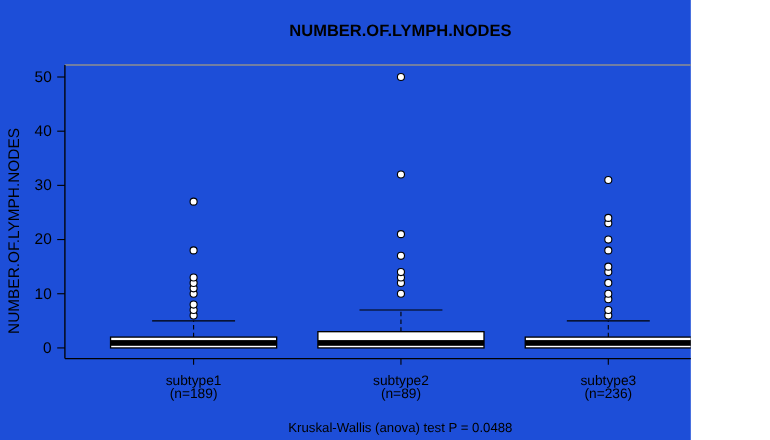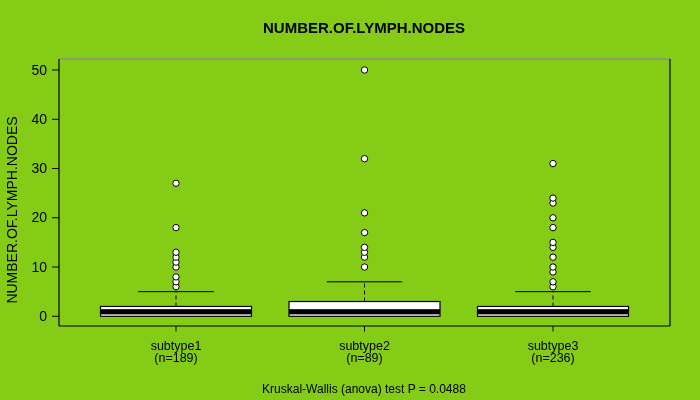--- a/index.html
+++ b/index.html
@@ -1,16 +1,16 @@
 <!DOCTYPE html>
 <html><head>
 <meta charset="utf-8">
 <style>
   html,body{margin:0;padding:0;background:#ffffff;}
-  .canvas{position:relative;width:700px;height:400px;background:#84cc16;overflow:hidden;}
+  .canvas{position:relative;width:628px;height:400px;background:#1d4ed8;overflow:hidden;}
   svg text{font-family:"Liberation Sans", sans-serif;fill:#000000;}
   .title-text{font-size:15px;font-weight:bold;}
   .ylab-text{font-size:14px;}
   .tick-text{font-size:14px;}
   .grp-text{font-size:12.5px;}
   .cap-text{font-size:12px;}
 </style>
 </head>
 <body>
 

